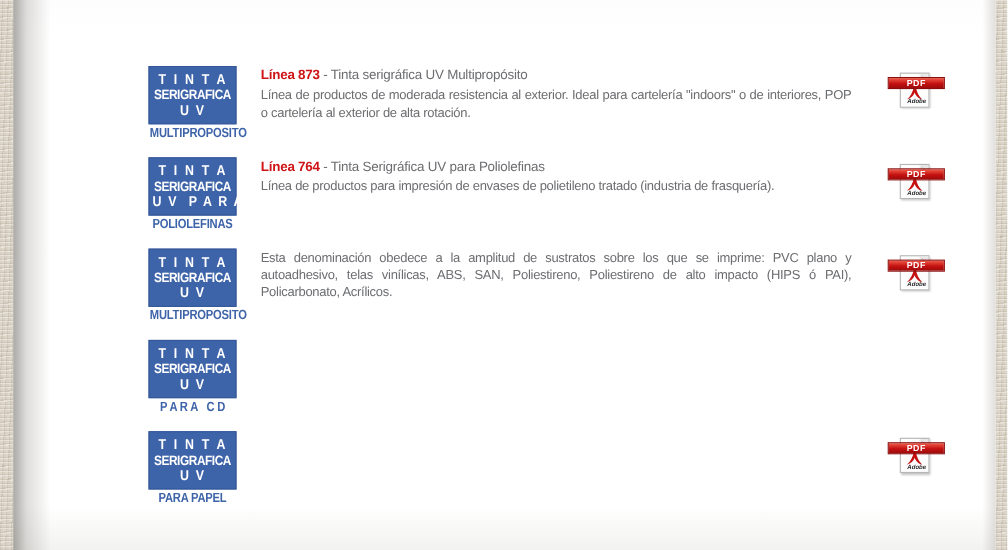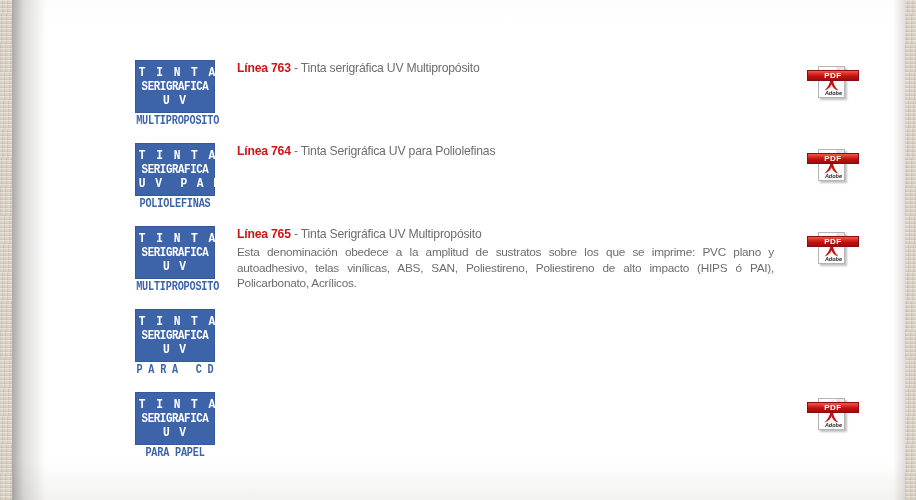--- a/index.html
+++ b/index.html
@@ -57,21 +57,21 @@
 
   .row {
     display: flex;
     align-items: flex-start;
     min-height: 71px;
     margin-bottom: 12px;
   }
 
   
   .logo-col { width: 102px; flex: 0 0 auto; }
-  .logo-inner { width: 80px; font-family: Liberation Mono, monospace; }
+  .logo-inner { width: 80px; }
   .logo-box {
     width: 80px;
     background: #3d63a8;
     border: 1px solid #35589a;
     padding: 5px 2px 4px 2px;
     text-align: center;
   }
   .logo-line {
     color: #ffffff;
     font-weight: bold;
@@ -181,22 +181,23 @@
             <div class="logo-box">
               <div class="logo-line ll-1">T I N T A</div>
               <div class="logo-line ll-2">SERIGRAFICA</div>
               <div class="logo-line ll-3">U V</div>
             </div>
             <div class="logo-caption">MULTIPROPOSITO</div>
           </div>
         </div>
         <div class="text-col">
           <div class="heading">
-            <span class="line-label">Línea 763</span><span class="sep"> - </span><span class="subtitle">Tinta serigráfica UV Multipropósito</span>
-          </div>
+            <span class="line-label">Línea 873</span><span class="sep"> - </span><span class="subtitle">Tinta serigráfica UV Multipropósito</span>
+          </div>
+          <p class="desc">Línea de productos de moderada resistencia al exterior. Ideal para cartelería "indoors" o de interiores, POP o cartelería al exterior de alta rotación.</p>
         </div>
         <div class="pdf-col">
           <span class="pdf-icon">
             <span class="pdf-page"></span>
             <span class="pdf-fold"></span>
             <svg class="pdf-acro" viewBox="0 0 14 12">
                 <path d="M6.2 0 C5.5 4.2 3.4 8.6 0 11.5 C3.6 10.6 6.1 7.8 7 5.2 C7.9 8 10.3 10.8 14 11.5 C10.8 8.8 8.7 4.4 8.2 0 Z" fill="#c51111"></path>
               </svg>
             <span class="pdf-brand">Adobe</span>
             <span class="pdf-ribbon">PDF</span>
@@ -212,20 +213,21 @@
               <div class="logo-line ll-2">SERIGRAFICA</div>
               <div class="logo-line ll-3">U V  P A R A</div>
             </div>
             <div class="logo-caption">POLIOLEFINAS</div>
           </div>
         </div>
         <div class="text-col">
           <div class="heading">
             <span class="line-label">Línea 764</span><span class="sep"> - </span><span class="subtitle">Tinta Serigráfica UV para Poliolefinas</span>
           </div>
+          <p class="desc">Línea de productos para impresión de envases de polietileno tratado (industria de frasquería).</p>
         </div>
         <div class="pdf-col">
           <span class="pdf-icon">
             <span class="pdf-page"></span>
             <span class="pdf-fold"></span>
             <svg class="pdf-acro" viewBox="0 0 14 12">
                 <path d="M6.2 0 C5.5 4.2 3.4 8.6 0 11.5 C3.6 10.6 6.1 7.8 7 5.2 C7.9 8 10.3 10.8 14 11.5 C10.8 8.8 8.7 4.4 8.2 0 Z" fill="#c51111"></path>
               </svg>
             <span class="pdf-brand">Adobe</span>
             <span class="pdf-ribbon">PDF</span>
@@ -238,23 +240,20 @@
           <div class="logo-inner">
             <div class="logo-box">
               <div class="logo-line ll-1">T I N T A</div>
               <div class="logo-line ll-2">SERIGRAFICA</div>
               <div class="logo-line ll-3">U V</div>
             </div>
             <div class="logo-caption">MULTIPROPOSITO</div>
           </div>
         </div>
         <div class="text-col">
-          <div class="heading">
-            <span class="line-label">Línea 765</span><span class="sep"> - </span><span class="subtitle">Tinta Serigráfica UV Multipropósito</span>
-          </div>
           <p class="desc">Esta denominación obedece a la amplitud de sustratos sobre los que se imprime: PVC plano y autoadhesivo, telas vinílicas, ABS, SAN, Poliestireno, Poliestireno de alto impacto (HIPS ó PAI), Policarbonato, Acrílicos.</p>
         </div>
         <div class="pdf-col">
           <span class="pdf-icon">
             <span class="pdf-page"></span>
             <span class="pdf-fold"></span>
             <svg class="pdf-acro" viewBox="0 0 14 12">
                 <path d="M6.2 0 C5.5 4.2 3.4 8.6 0 11.5 C3.6 10.6 6.1 7.8 7 5.2 C7.9 8 10.3 10.8 14 11.5 C10.8 8.8 8.7 4.4 8.2 0 Z" fill="#c51111"></path>
               </svg>
             <span class="pdf-brand">Adobe</span>

